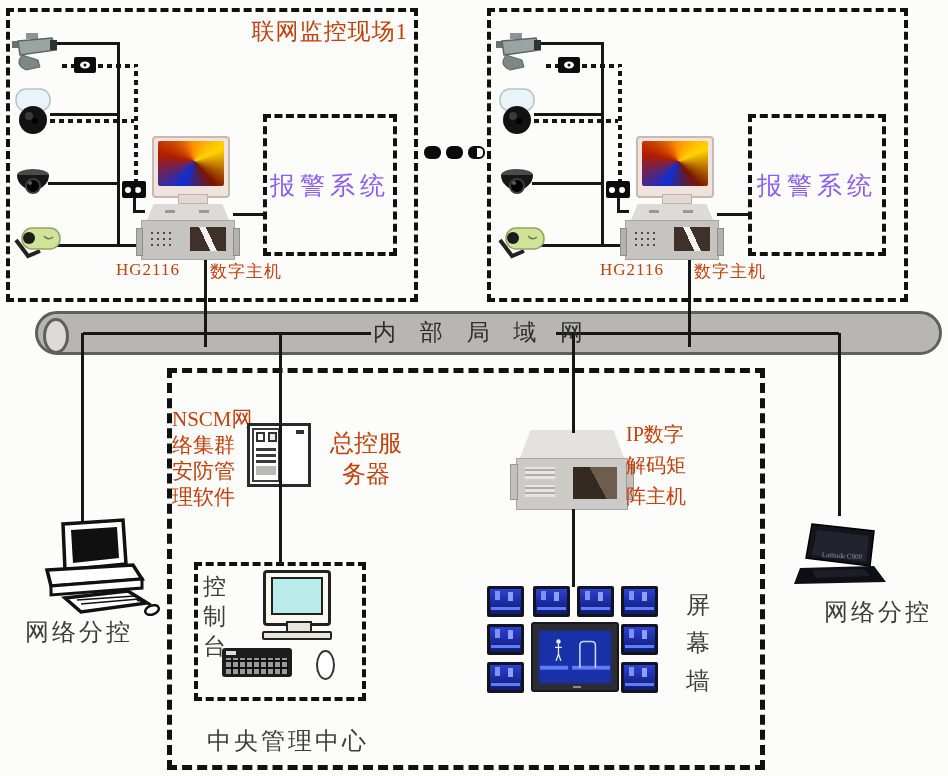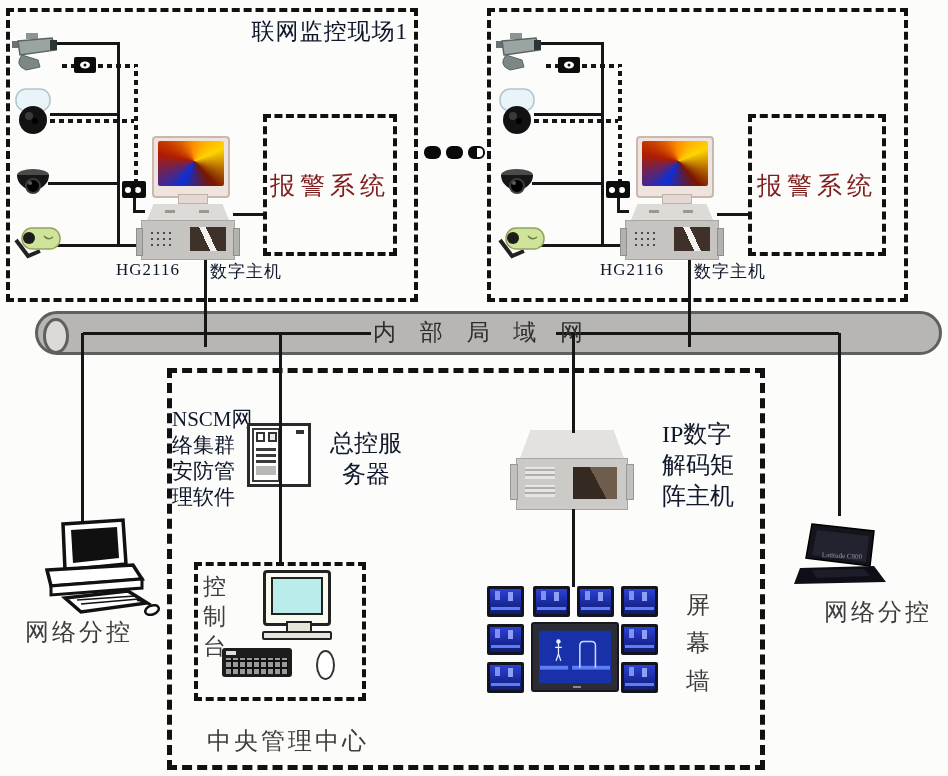--- a/index.html
+++ b/index.html
@@ -15,25 +15,25 @@
   .dot-h{position:absolute;height:4px;background:repeating-linear-gradient(90deg,#151515 0 5px,transparent 5px 9px);}
   .dot-v{position:absolute;width:4px;background:repeating-linear-gradient(0deg,#151515 0 5px,transparent 5px 9px);}
   
   .pipe{position:absolute;left:35px;top:311px;width:907px;height:44px;background:#b7b6b2;
         border:3px solid #5f5f5f;border-radius:24px;box-sizing:border-box;}
   .pipe-end{position:absolute;left:5px;top:4px;width:20px;height:30px;background:#dbdad6;
         border:3px solid #5f5f5f;border-radius:50%;}
   .lan-label{position:absolute;left:373px;top:319px;width:186px;height:28px;line-height:28px;
         font-size:23px;letter-spacing:9px;color:#2e2e2e;text-align:center;white-space:nowrap;}
   
-  .t{position:absolute;color:#0f172a;white-space:nowrap;}
+  .t{position:absolute;color:#c2410c;white-space:nowrap;}
   .title{font-size:23px;letter-spacing:1px;}
   .hostlbl{font-size:17px;letter-spacing:1px;}
   .alarm-box{display:flex;align-items:center;justify-content:center;}
-  .alarm-txt{font-size:25px;letter-spacing:5px;color:#7f1d1d;}
+  .alarm-txt{font-size:25px;letter-spacing:5px;color:#8b5cf6;}
   
   .junc{position:absolute;background:#0c0c0c;border-radius:2px;}
   .junc::before{content:"";position:absolute;left:50%;top:50%;transform:translate(-50%,-50%);
         width:10px;height:7px;background:#fff;border-radius:50%;}
   .junc::after{content:"";position:absolute;left:50%;top:50%;transform:translate(-50%,-50%);
         width:3px;height:3px;background:#0c0c0c;border-radius:50%;}
   .junc.dbl::before{width:6px;height:6px;transform:translate(-9px,-50%);box-shadow:10px 0 0 #fff;}
   
   .crt{position:absolute;width:78px;height:62px;background:#efe3dd;border:2px solid #c9b8b0;
        border-radius:4px;box-sizing:border-box;}
@@ -284,21 +284,21 @@
   <div class="decoder" style="left:344px;top:57px;">
     <div class="top"></div>
     <div class="front">
         <div class="vent"></div>
         <div class="vent v2"></div>
         <div class="dark"></div>
       </div>
     <div class="ear l"></div>
       <div class="ear r"></div>
   </div>
-  <div class="t" style="left:490px;top:46px;font-size:24px;line-height:31px;">
+  <div class="t" style="left:454px;top:46px;font-size:20px;line-height:31px;">
     <div>IP数字</div>
     <div>解码矩</div>
     <div>阵主机</div>
   </div>
 
   <div class="wm" style="left:315px;top:213px;">
       <div class="s"></div>
     </div>
   <div class="wm" style="left:361px;top:213px;">
       <div class="s"></div>

